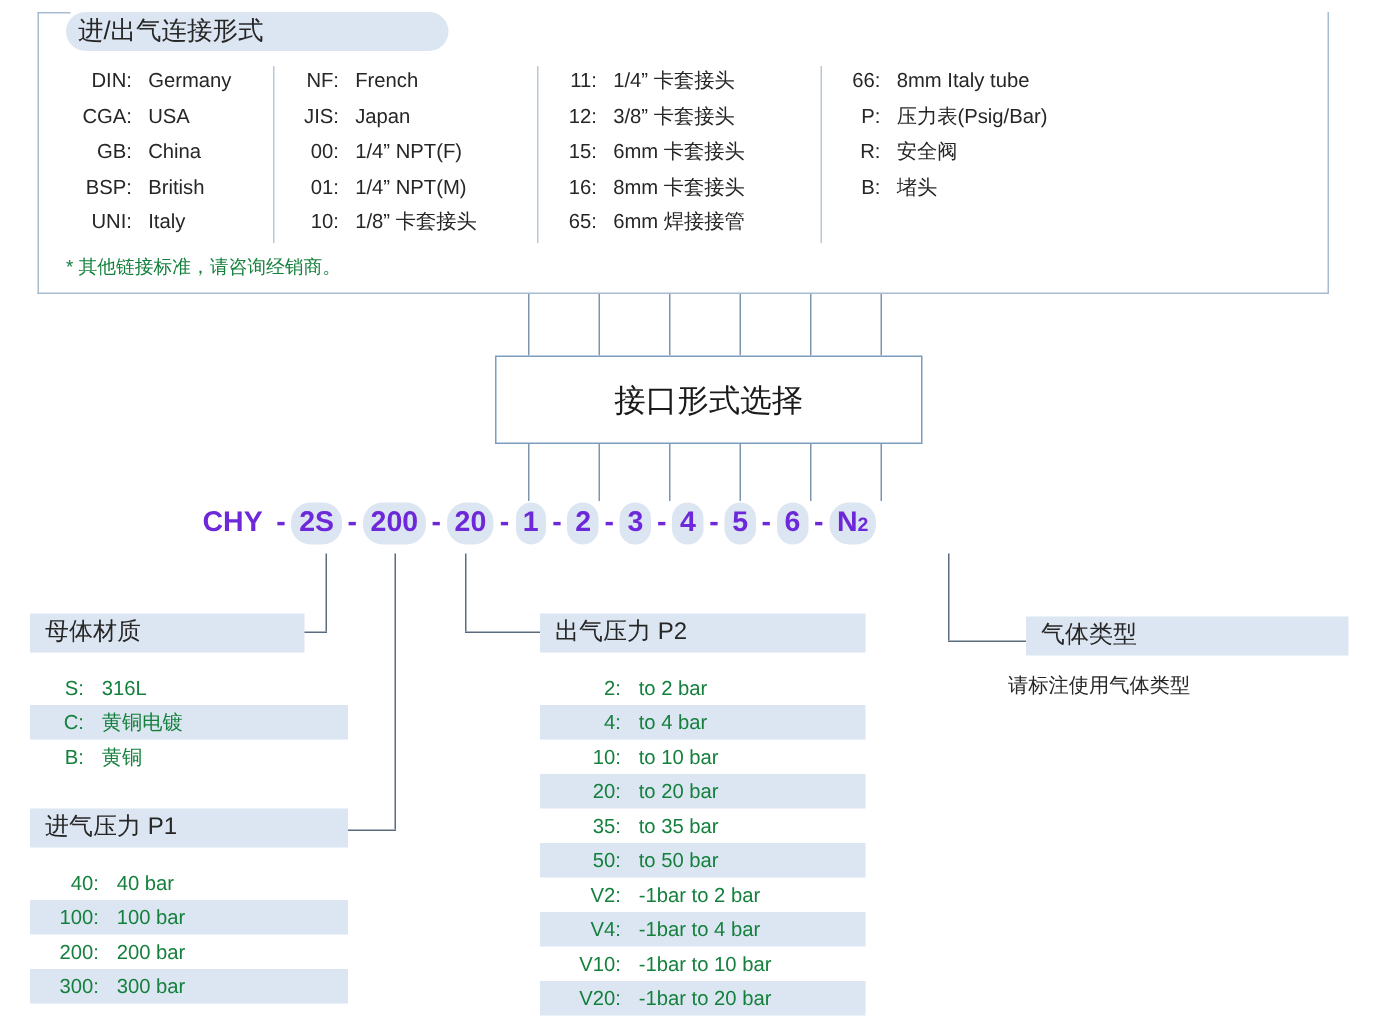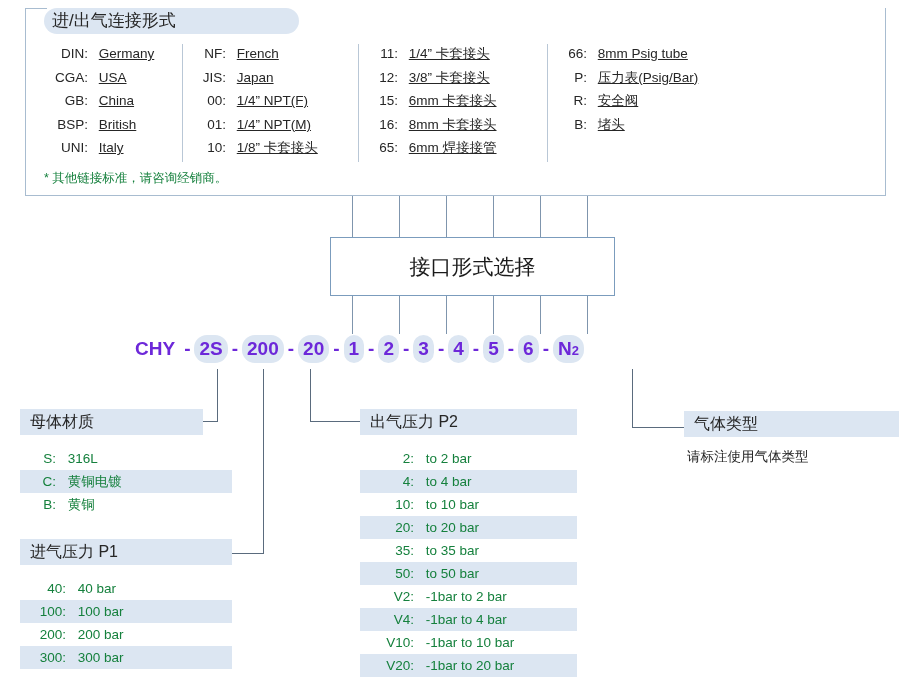--- a/index.html
+++ b/index.html
@@ -80,21 +80,20 @@
   .opt-row { white-space: nowrap; }
   .opt-key {
     display: inline-block;
     text-align: right;
     color: #262626;
   }
   .opt-val {
     display: inline-block;
     padding-left: 7px;
     color: #262626;
-    text-decoration: underline;
   }
   .col-div {
     position: absolute;
     top: 44px;
     width: 1px;
     height: 118px;
     background: #b9c7d6;
   }
 
   #footnote {
@@ -265,21 +264,21 @@
       <span class="opt-key" style="width:26px">65:</span>
       <span class="opt-val">6mm 焊接接管</span>
     </div>
   </div>
 
   <div class="col-div" style="left:547px;"></div>
 
   <div class="opt-col" style="left:561px;">
     <div class="opt-row">
       <span class="opt-key" style="width:26px">66:</span>
-      <span class="opt-val">8mm Psig tube</span>
+      <span class="opt-val">8mm Italy tube</span>
     </div>
     <div class="opt-row">
       <span class="opt-key" style="width:26px">P:</span>
       <span class="opt-val">压力表(Psig/Bar)</span>
     </div>
     <div class="opt-row">
       <span class="opt-key" style="width:26px">R:</span>
       <span class="opt-val">安全阀</span>
     </div>
     <div class="opt-row">
@@ -416,15 +415,15 @@
       <span class="k" style="width:54px">V10:</span>
       <span class="v">-1bar to 10 bar</span>
     </div>
     <div class="li band">
       <span class="k" style="width:54px">V20:</span>
       <span class="v">-1bar to 20 bar</span>
     </div>
   </div>
 
   <div class="grp-title" style="left:684px; top:411px; width:215px;">气体类型</div>
-  <div class="grp-note" style="left:687px; top:448px;text-align:center;">请标注使用气体类型</div>
+  <div class="grp-note" style="left:672px; top:448px;text-align:center;">请标注使用气体类型</div>
 
 </div>
 
 </body></html>

